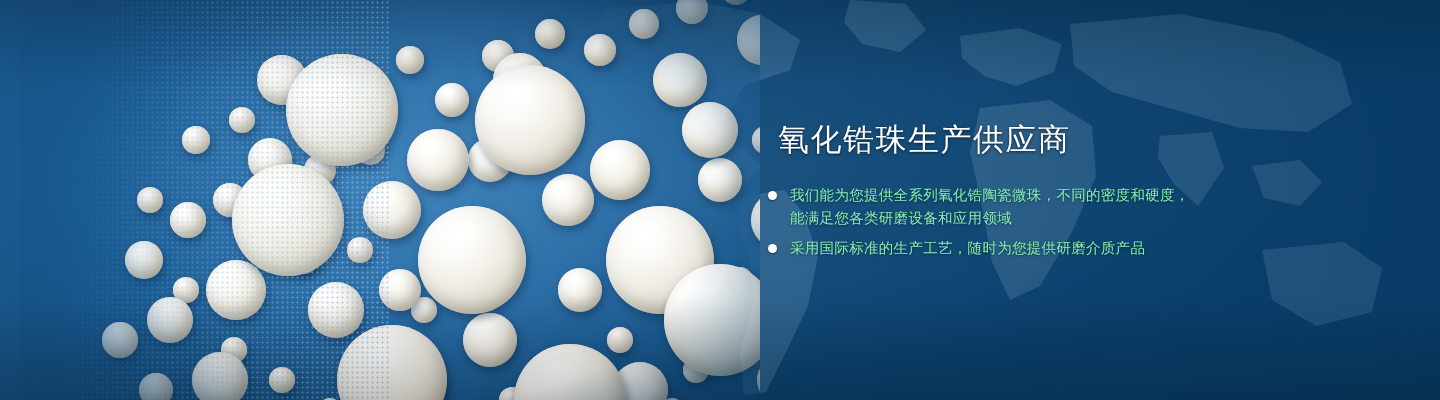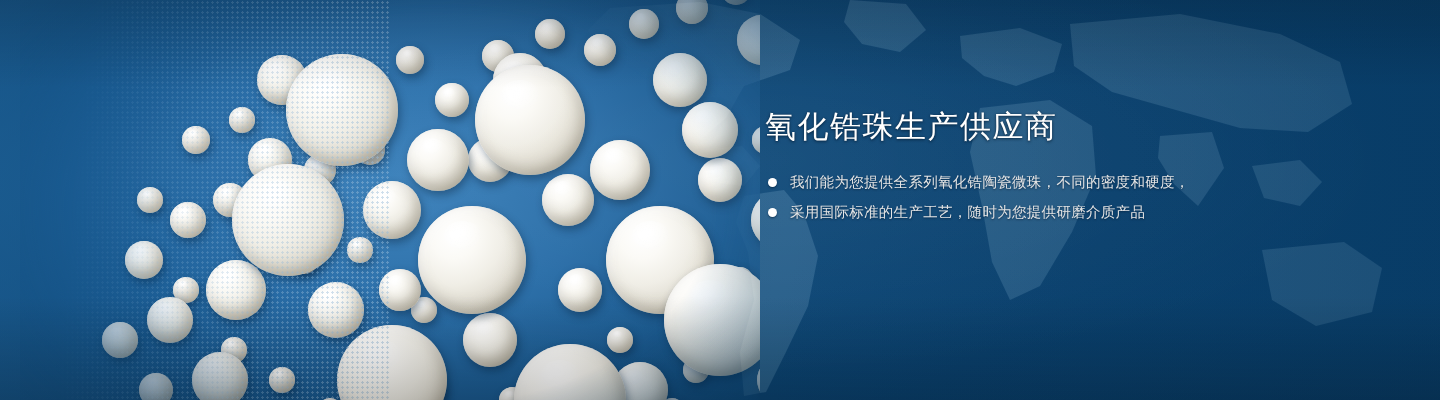--- a/index.html
+++ b/index.html
@@ -86,39 +86,39 @@
     filter:blur(.6px);
   }
 
   
   .copy{
     position:absolute;
     left:765px; top:106px;
     width:640px;
   }
   .headline{
-    margin:0;
+    margin:13px;
     font-size:31px;
     line-height:40px;
     letter-spacing:1.5px;
     font-weight:400;
     color:#ffffff;
     text-shadow:0 1px 3px rgba(2,24,46,.75), 0 0 1px rgba(2,24,46,.6);
     white-space:nowrap;
   }
   .points{
     list-style:none;
     margin:25px 0 0 0;
     padding:0;
   }
   .point{
     position:relative;
     padding-left:25px;
     margin-bottom:7px;
-    color:#e5e5e5;
+    color:#86efac;
     font-size:14.5px;
     line-height:23px;
     letter-spacing:.3px;
     text-shadow:0 1px 2px rgba(2,24,46,.6);
   }
   .point:last-child{margin-bottom:0;}
   .dot{
     position:absolute;
     left:3px; top:7px;
     width:9px; height:9px;
@@ -248,20 +248,21 @@
 
   <div class="halftone"></div>
   <div class="bg-vignette"></div>
 
   <div class="copy">
     <h1 class="headline">氧化锆珠生产供应商</h1>
     <ul class="points">
       <li class="point">
         <span class="dot"></span>
         <span class="line">我们能为您提供全系列氧化锆陶瓷微珠，不同的密度和硬度，</span>
+        <span class="line">能满足您各类研磨设备和应用领域</span>
       </li>
       <li class="point">
         <span class="dot"></span>
         <span class="line">采用国际标准的生产工艺，随时为您提供研磨介质产品</span>
       </li>
     </ul>
   </div>
 
 </div>
 

